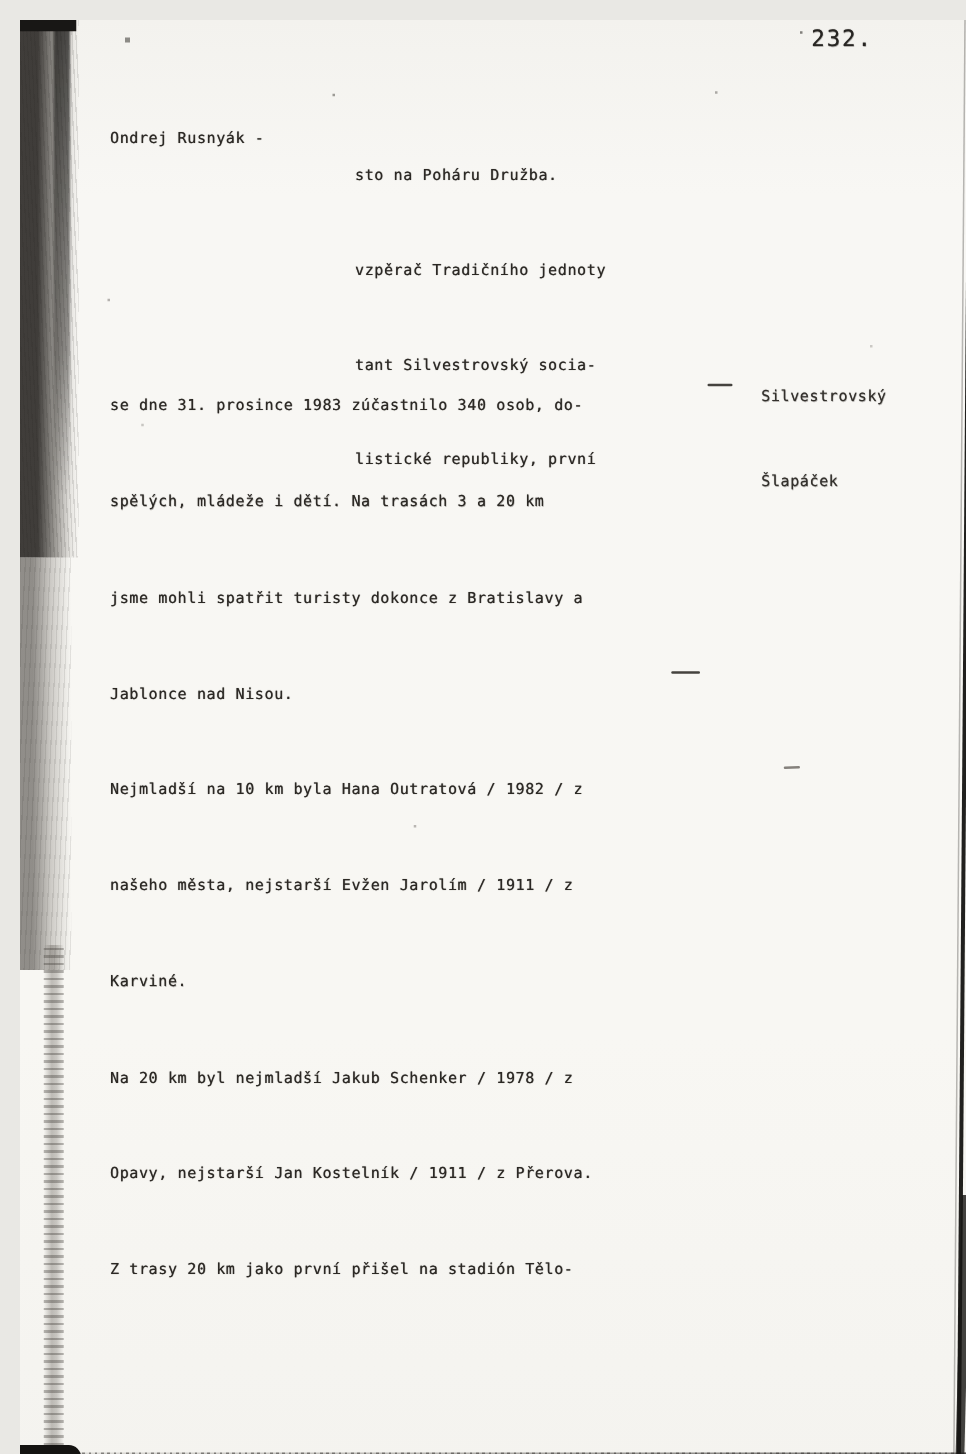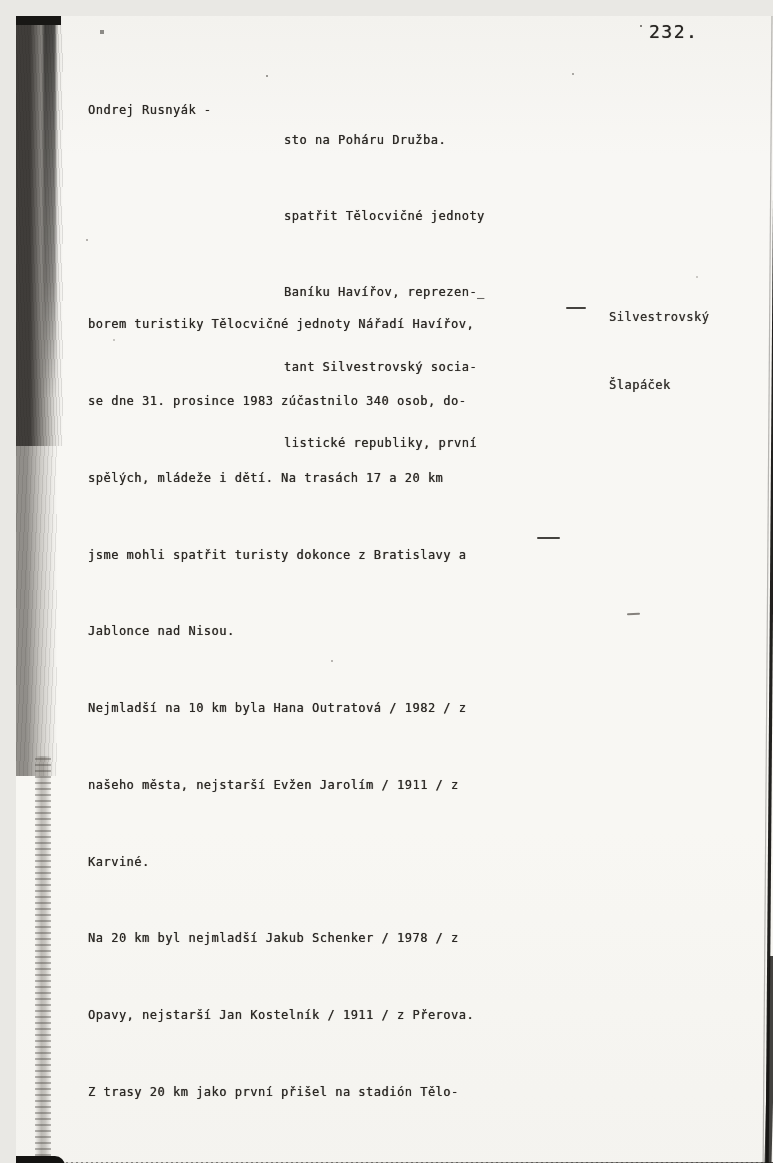--- a/index.html
+++ b/index.html
@@ -130,30 +130,28 @@
     <line x1="760" y1="0" x2="751" y2="1163" stroke="#21201e" stroke-width="3.2"></line>
     <line x1="756" y1="0" x2="747" y2="1163" stroke="rgba(60,58,54,0.35)" stroke-width="1.2"></line>
     <line x1="757" y1="940" x2="752" y2="1148" stroke="rgba(22,21,19,0.8)" stroke-width="7"></line>
   </svg>
 
   <div class="tw" id="page-number">232.</div>
 
   <div class="tw" id="entry-label">Ondrej Rusnyák -</div>
   <div class="tw" id="entry-col">
     <div class="line">sto na Poháru Družba.</div>
-    <div class="line">spatřit Tělocvičné jednoty</div>
-    <div class="line">Baníku Havířov, reprezen-_</div>
+    <div class="line">vzpěrač Tradičního jednoty</div>
     <div class="line">tant Silvestrovský socia-</div>
     <div class="line">listické republiky, první</div>
   </div>
 
   <div class="tw" id="body-block">
-    <div class="line">borem turistiky Tělocvičné jednoty Nářadí Havířov,</div>
     <div class="line">se dne 31. prosince 1983 zúčastnilo 340 osob, do-</div>
-    <div class="line">spělých, mládeže i dětí. Na trasách 17 a 20 km</div>
+    <div class="line">spělých, mládeže i dětí. Na trasách 3 a 20 km</div>
     <div class="line">jsme mohli spatřit turisty dokonce z Bratislavy a</div>
     <div class="line">Jablonce nad Nisou.</div>
     <div class="line">Nejmladší na 10 km byla Hana Outratová / 1982 / z</div>
     <div class="line">našeho města, nejstarší Evžen Jarolím / 1911 / z</div>
     <div class="line">Karviné.</div>
     <div class="line">Na 20 km byl nejmladší Jakub Schenker / 1978 / z</div>
     <div class="line">Opavy, nejstarší Jan Kostelník / 1911 / z Přerova.</div>
     <div class="line">Z trasy 20 km jako první přišel na stadión Tělo-</div>
     
     

